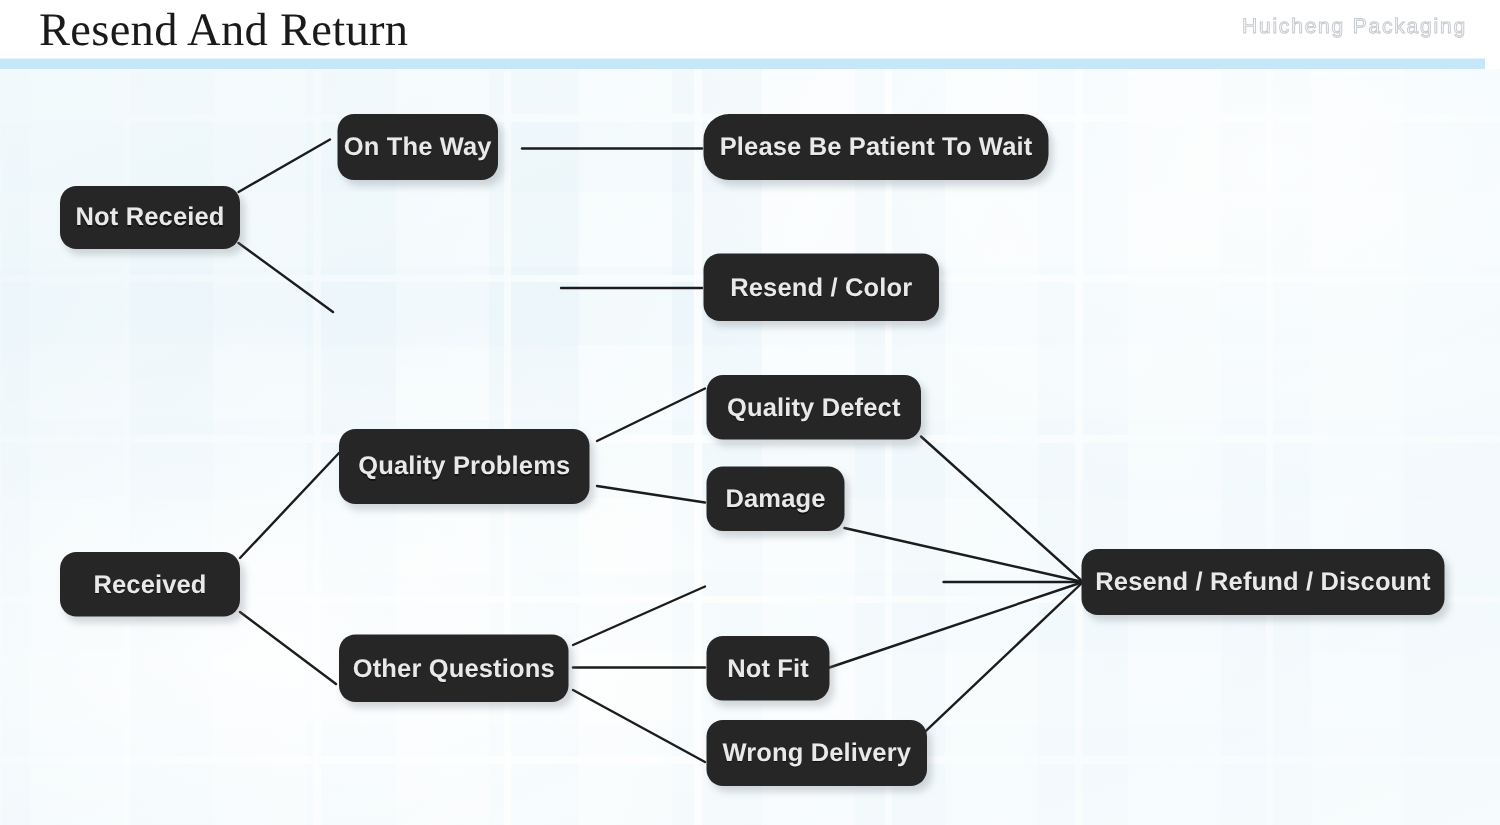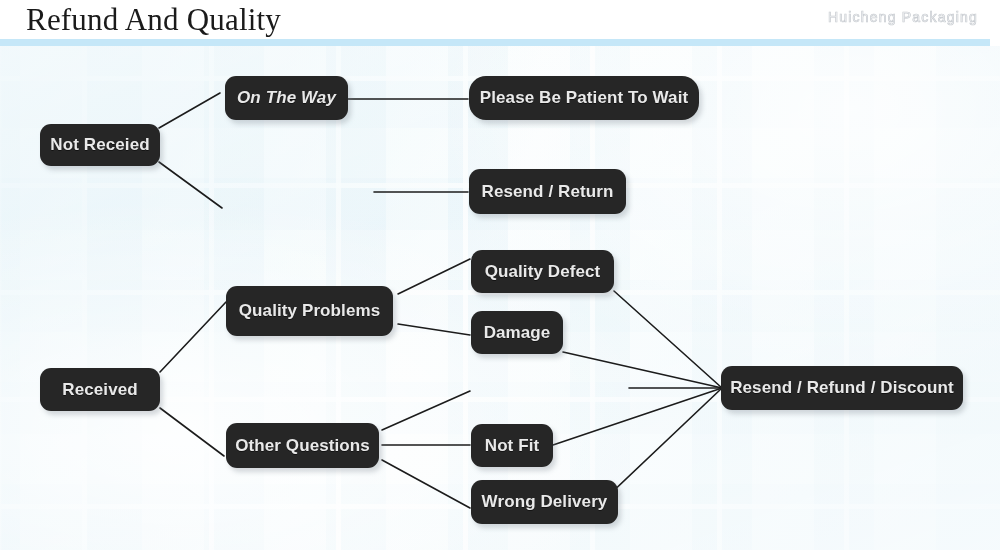--- a/index.html
+++ b/index.html
@@ -135,21 +135,21 @@
 </style>
 </head>
 <body>
 
 <div id="slide">
 
   <div id="bg-pattern"></div>
   <div id="bg-wash"></div>
 
   <div id="header">
-    <div id="page-title">Refund And Quality</div>
+    <div id="page-title">Resend And Return</div>
     <div id="brand-label">Huicheng Packaging</div>
   </div>
   <div id="title-rule"></div>
 
   <div id="diagram">
 
     <svg id="connectors" viewBox="0 0 1000 504" width="1000" height="504" xmlns="http://www.w3.org/2000/svg">
       <g stroke="#1c1c1c" stroke-width="1.6" fill="none" stroke-linecap="round">
 
         <line x1="159" y1="82" x2="220" y2="47"></line>
@@ -177,26 +177,26 @@
         <line x1="614" y1="245" x2="722" y2="342"></line>
         <line x1="563" y1="306" x2="722" y2="342"></line>
         <line x1="629" y1="342" x2="722" y2="342"></line>
         <line x1="553" y1="399" x2="722" y2="342"></line>
         <line x1="588" y1="469" x2="722" y2="342"></line>
       </g>
     </svg>
 
     <div class="node" style="left:40px;  top:78px;  width:120px; height:42px;">Not Receied</div>
 
-    <div class="node" style="left:225px; top:30px;  width:123px; height:44px;font-style:italic;">On The Way</div>
+    <div class="node" style="left:225px; top:30px;  width:107px; height:44px;">On The Way</div>
 
 
     <div class="node" style="left:469px; top:30px;  width:230px; height:44px;border-radius:17px;">Please Be Patient To Wait</div>
 
-    <div class="node" style="left:469px; top:123px; width:157px; height:45px;">Resend / Return</div>
+    <div class="node" style="left:469px; top:123px; width:157px; height:45px;">Resend / Color</div>
 
     <div class="node" style="left:40px;  top:322px; width:120px; height:43px;">Received</div>
 
     <div class="node" style="left:226px; top:240px; width:167px; height:50px;">Quality Problems</div>
 
     <div class="node" style="left:226px; top:377px; width:153px; height:45px;">Other Questions</div>
 
     <div class="node" style="left:471px; top:265px; width:92px;  height:43px;">Damage</div>
 
     <div class="node" style="left:471px; top:204px; width:143px; height:43px;">Quality Defect</div>

